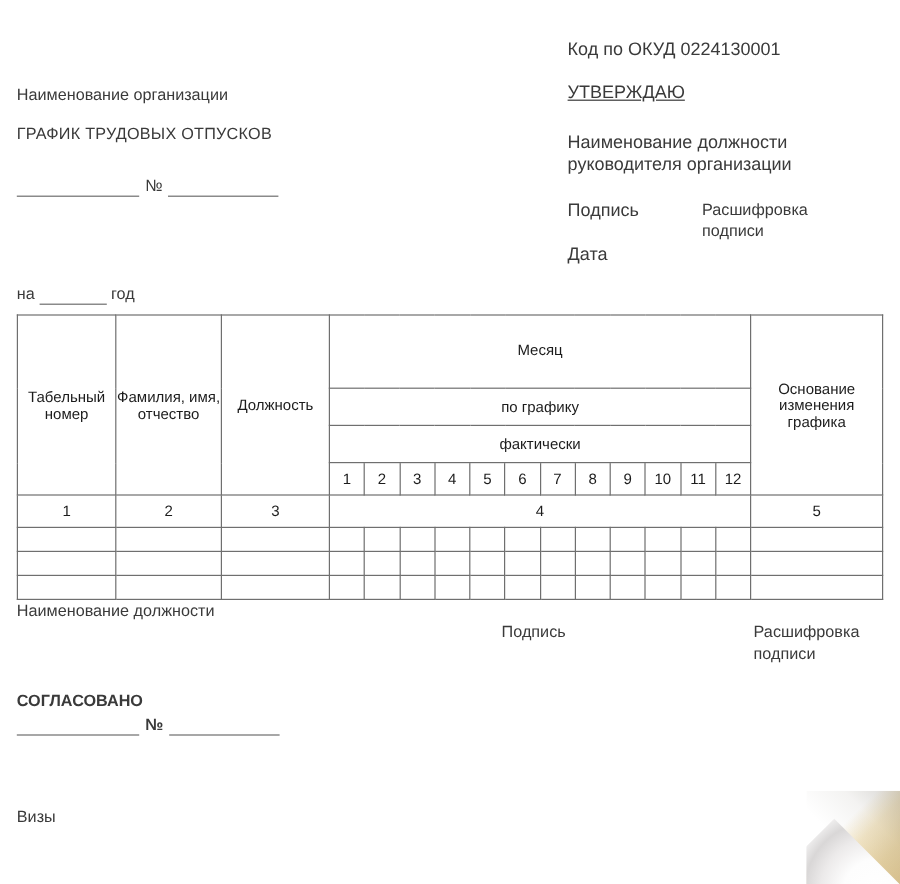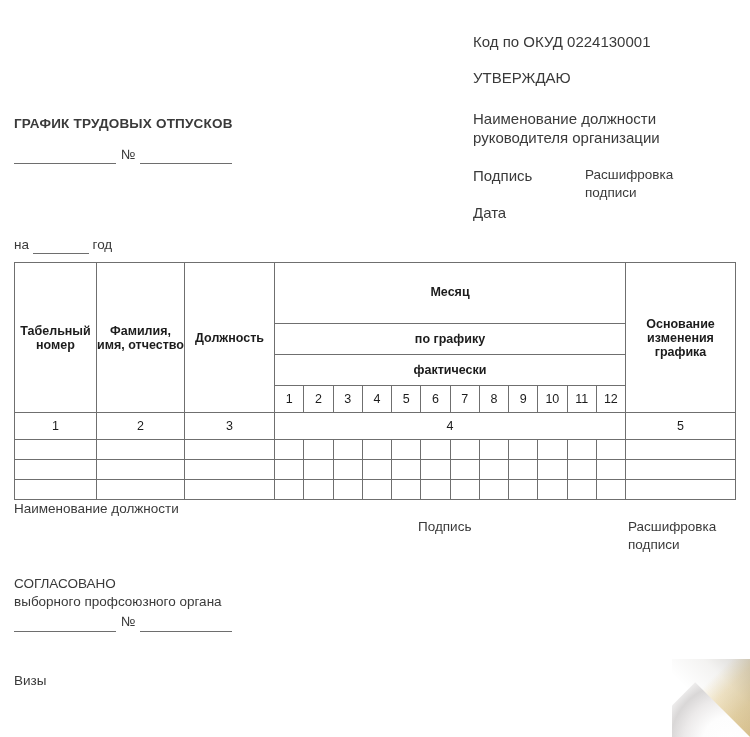--- a/index.html
+++ b/index.html
@@ -29,26 +29,26 @@
   .hdr-right {
     position: absolute;
     left: 473px;
     font-size: 15px;
     line-height: 1.35;
     color: #3a3a3a;
     white-space: nowrap;
   }
   .okud   { top: 32px; }
   .orgname{ top: 70px; }
-  .title  { top: 115px; letter-spacing: .2px; font-weight: bold; }
+  .title  { top: 103px; letter-spacing: .2px; }
   .numline{ top: 146px; }
   .place  { top: 203px; }
   .yearline { top: 236px; }
 
-  .utver  { top: 68px; }
+  .utver  { top: 68px; text-decoration: underline; }
   .post1  { top: 109px; }
   .post2  { top: 128px; }
   .sig1   { top: 166px; }
   .date1  { top: 203px; }
   .decode-r {
     position: absolute;
     left: 585px;
     top: 166px;
     font-size: 13.5px;
     line-height: 1.35;
@@ -80,39 +80,39 @@
     table-layout: fixed;
     font-size: 12.5px;
   }
   table.sched td {
     border: 1px solid #6f6f6f;
     text-align: center;
     vertical-align: middle;
     padding: 0;
     color: #1c1c1c;
   }
-  td.bold { font-weight: bold; }
+  td.bold { font-weight: normal; }
   td.h-main { height: 60px; line-height: 1.25; }
   td.h-sub  { height: 30px; }
   td.h-mon  { height: 26px; font-weight: normal; }
   td.h-num  { height: 26px; }
   td.h-row  { height: 19px; }
   .mcol { width: 29.25px; }
 
   
   .ft {
     position: absolute;
     font-size: 13.5px;
     line-height: 1.35;
     color: #3a3a3a;
   }
   .ft-post { left: 14px; top: 500px; white-space: nowrap; }
   .ft-sign { left: 418px; top: 518px; }
   .ft-dec  { left: 628px; top: 518px; width: 120px; }
-  .ft-sog  { left: 14px; top: 575px; white-space: nowrap; }
+  .ft-sog  { left: 14px; top: 575px; white-space: nowrap; font-weight: bold; }
   .ft-vizy { left: 14px; top: 672px; }
 
   
   .curl {
     position: absolute;
     right: 0;
     bottom: 0;
     width: 78px;
     height: 78px;
     overflow: hidden;
@@ -143,20 +143,21 @@
     width: 78px;
     height: 78px;
     background: linear-gradient(225deg, rgba(120,115,105,0.30) 0%, rgba(160,155,145,0.12) 30%, rgba(255,255,255,0) 60%);
   }
 </style>
 </head>
 <body>
 
 <div class="page">
 
+  <div class="hdr-left orgname">Наименование организации</div>
   <div class="hdr-left title">ГРАФИК ТРУДОВЫХ ОТПУСКОВ</div>
 
   <div class="hdr-left numline">
     <span class="blank b-long"></span><span class="nosign">№</span><span class="blank b-long2"></span>
   </div>
 
 
   <div class="hdr-left yearline">
     <span>на</span>
     <span class="blank b-short"></span>
@@ -276,21 +277,20 @@
   </div>
 
   <div class="ft ft-post">
     <div>Наименование должности</div>
   </div>
   <div class="ft ft-sign">Подпись</div>
   <div class="ft ft-dec">Расшифровка подписи</div>
 
   <div class="ft ft-sog">
     <div>СОГЛАСОВАНО</div>
-    <div>выборного профсоюзного органа</div>
     <div style="margin-top:2px;">
       <span class="blank b-long"></span><span class="nosign">№</span><span class="blank b-long2"></span>
     </div>
   </div>
 
   <div class="ft ft-vizy">Визы</div>
 
   <div class="curl">
     <div class="curl-back"></div>
     <div class="curl-shadow"></div>

